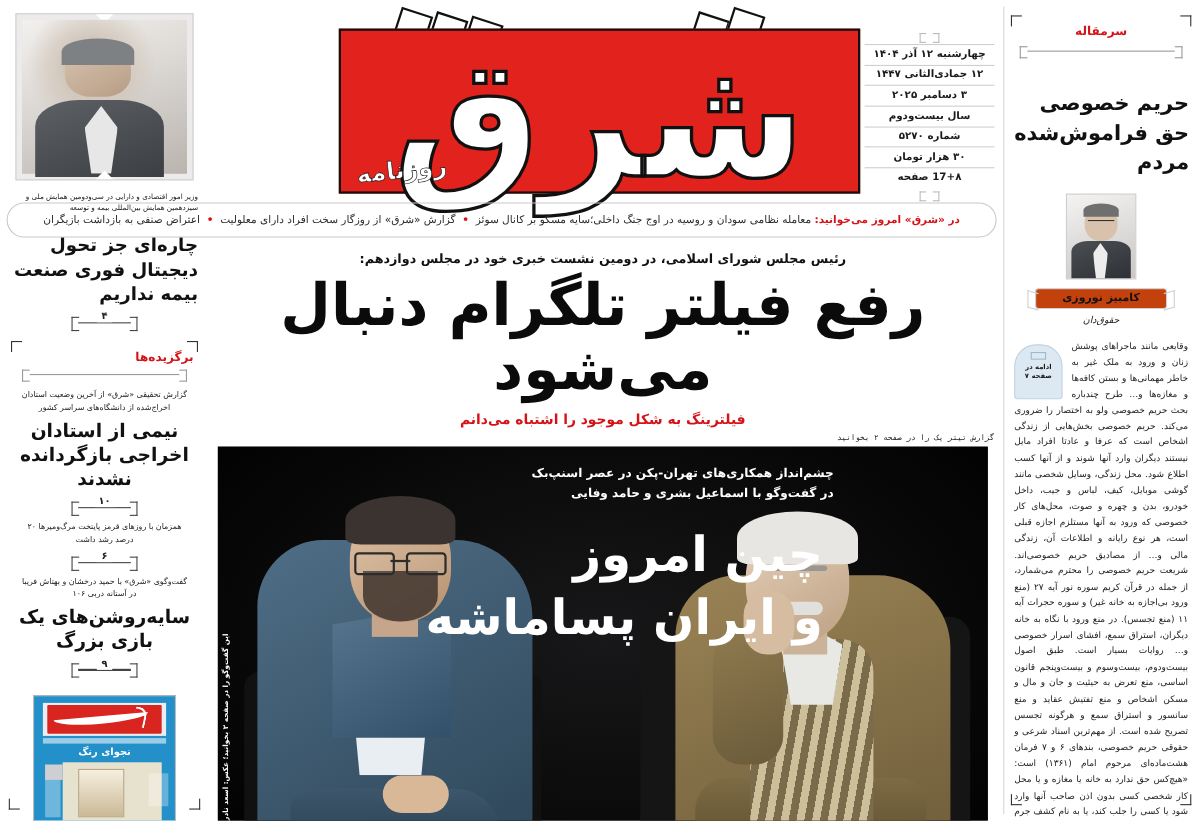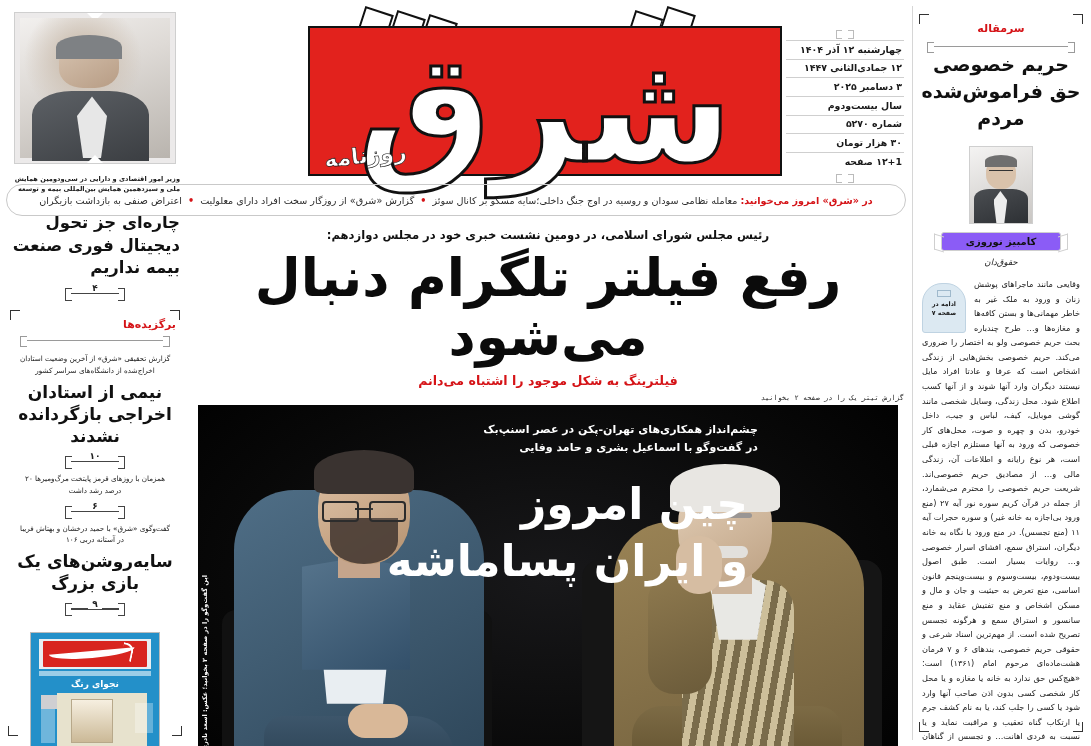--- a/index.html
+++ b/index.html
@@ -39,21 +39,21 @@
   .ad-top .head{position:absolute;left:26%;top:16%;width:40%;height:34%;border-radius:46% 46% 40% 40%;
       background:linear-gradient(150deg,#d8c5b2,#b79c84);}
   .ad-top .hair{position:absolute;left:24%;top:12%;width:44%;height:17%;border-radius:50% 50% 0 0;background:#7e8184;}
   .ad-top .body{position:absolute;left:8%;top:52%;width:78%;height:50%;border-radius:34% 34% 0 0;background:linear-gradient(160deg,#5d6166,#3b3e42);}
   .ad-top .shirt{position:absolute;left:38%;top:56%;width:20%;height:44%;background:#e7e7e7;clip-path:polygon(50% 0,100% 32%,80% 100%,20% 100%,0 32%);}
   .notch-top{position:absolute;left:50%;top:-1px;transform:translateX(-50%);width:18px;height:9px;background:#fff;
       clip-path:polygon(0 0,100% 0,50% 100%);}
   .notch-bot{position:absolute;left:50%;bottom:-1px;transform:translateX(-50%);width:18px;height:9px;background:#fff;
       clip-path:polygon(50% 0,100% 100%,0 100%);}
 
-  .ad-kicker{font-size:6.6px;line-height:1.55;font-weight:bold;text-align:right;margin:10px 6px 4px 2px;color:#1a1a1a;}
+  .ad-kicker{font-size:6.6px;line-height:1.55;font-weight:normal;text-align:right;margin:10px 6px 4px 2px;color:#1a1a1a;}
   .ad-title{font-size:16.5px;line-height:1.34;font-weight:bold;text-align:right;margin:18px 6px 0 2px;color:#111;letter-spacing:-.2px;}
 
   .briefbox{position:relative;margin:10px 6px 0 6px;padding:8px 4px 6px;}
   .brief-label{font-size:11px;font-weight:bold;color:#d51317;text-align:right;letter-spacing:1.4px;margin-bottom:4px;}
   .brief-rule{position:relative;height:10px;margin:0 6px 8px;}
   .brief-rule .ln{position:absolute;left:7px;right:7px;top:5px;height:1px;background:#9a9a9a;}
   .brief-rule .cap{position:absolute;top:1px;width:6px;height:9px;border:1px solid #9a9a9a;}
   .brief-rule .cap.l{left:0;border-right:none;}
   .brief-rule .cap.r{right:0;border-left:none;}
 
@@ -87,21 +87,21 @@
       -webkit-text-stroke:3px #111;letter-spacing:-6px;}
   .logo-rooz{position:absolute;left:14px;bottom:6px;color:#fff;font-size:22px;font-weight:bold;
       -webkit-text-stroke:.6px #111;transform:rotate(-6deg);}
 
   
   .datebox{position:absolute;left:786px;top:30px;width:118px;}
   .datebox .tick{height:7px;position:relative;margin:0 auto 3px;width:18px;}
   .datebox .tick::before,.datebox .tick::after{content:"";position:absolute;top:0;width:5px;height:7px;border:1px solid #bbb;}
   .datebox .tick::before{left:0;border-right:none;}
   .datebox .tick::after{right:0;border-left:none;}
-  .dline{border-top:1px solid #cfcfcf;padding:2.5px 2px;font-size:9.4px;font-weight:bold;color:#1a1a1a;line-height:1.35;}
+  .dline{border-top:1px solid #cfcfcf;padding:2.5px 2px;text-align:center;font-size:9.4px;font-weight:bold;color:#1a1a1a;line-height:1.35;}
   .dline:last-of-type{border-bottom:1px solid #cfcfcf;}
 
   
   .ticker{position:absolute;left:6px;top:184px;width:898px;height:30px;border:1px solid #c9c9c9;border-radius:16px;
       display:flex;align-items:center;justify-content:center;}
   .ticker .inner{font-size:9.6px;color:#2a2a2a;white-space:nowrap;}
   .ticker .lead{color:#d51317;font-weight:bold;}
   .ticker .sep{color:#d51317;font-weight:bold;padding:0 3px;}
 
   
@@ -145,30 +145,30 @@
   .m2-leg{position:absolute;right:56px;bottom:0;width:210px;height:84px;background:linear-gradient(180deg,#7d6b45,#574827);border-radius:30px 24px 0 0;}
 
   .ov-kicker{position:absolute;right:140px;top:16px;width:400px;text-align:right;color:#fff;font-size:11px;line-height:1.7;font-weight:bold;}
   .ov-title{position:absolute;right:150px;top:70px;width:380px;text-align:right;color:#fff;font-size:44px;line-height:1.3;font-weight:bold;letter-spacing:-1px;}
   .ph-vcap{position:absolute;left:3px;top:170px;color:#fff;font-size:6.6px;font-weight:bold;
       writing-mode:vertical-rl;transform:rotate(180deg);letter-spacing:.4px;}
 
   
   .rightcol{position:absolute;left:912px;top:6px;width:176px;height:734px;border-left:1px solid #d6d6d6;}
   .ed-label{font-size:11px;font-weight:bold;color:#d51317;text-align:center;letter-spacing:2.2px;margin-top:16px;}
-  .ed-title{font-size:19px;line-height:1.42;font-weight:bold;text-align:center;color:#111;margin:0 8px 0;}
+  .ed-title{font-size:19px;line-height:1.42;font-weight:bold;text-align:right;color:#111;margin:30px 8px 0;}
   .ed-photo{position:relative;width:62px;height:76px;margin:14px auto 0;border:1px solid #cfcfcf;background:#efeeee;overflow:hidden;}
   .ed-photo .bg{position:absolute;inset:0;background:linear-gradient(160deg,#f4f3f2,#c9c6c3);}
   .ed-photo .hd{position:absolute;left:26%;top:14%;width:48%;height:42%;border-radius:45%;background:#d9c2ab;}
   .ed-photo .hr{position:absolute;left:24%;top:10%;width:52%;height:16%;border-radius:50% 50% 0 0;background:#6f6f6f;}
   .ed-photo .gl{position:absolute;left:30%;top:30%;width:40%;height:8%;border-top:1.6px solid #333;}
   .ed-photo .bd{position:absolute;left:6%;top:56%;width:88%;height:46%;border-radius:28% 28% 0 0;background:linear-gradient(160deg,#4b4e52,#2d3034);}
   .ed-photo .sh{position:absolute;left:38%;top:58%;width:22%;height:44%;background:#ededed;clip-path:polygon(50% 0,100% 28%,78% 100%,22% 100%,0 28%);}
   .ed-namebox{position:relative;width:120px;margin:8px auto 0;text-align:center;}
-  .ed-namebox .plate{border:1px solid #cfcfcf;border-radius:3px;padding:3px 0;font-size:10px;font-weight:bold;color:#111;background:#8b5cf6;}
+  .ed-namebox .plate{border:1px solid #cfcfcf;border-radius:3px;padding:3px 0;font-size:10px;font-weight:bold;color:#111;background:#c2410c;}
   .ed-namebox .wingL,.ed-namebox .wingR{position:absolute;top:3px;width:9px;height:14px;border:1px solid #cfcfcf;}
   .ed-namebox .wingL{left:-7px;border-right:none;transform:skewY(16deg);}
   .ed-namebox .wingR{right:-7px;border-left:none;transform:skewY(-16deg);}
   .ed-role{font-size:8.6px;text-align:center;color:#222;margin-top:6px;font-style:italic;}
   .ed-body{font-size:8.2px;line-height:1.78;text-align:justify;color:#1a1a1a;margin:10px 9px 0;}
   .ed-jump{position:relative;width:42px;height:48px;margin:6px 8px 0 0;float:left;background:#dce9f2;
       border:1px solid #bfd3e2;border-radius:20px 20px 3px 3px;}
   .ed-jump .cap{position:absolute;left:0;right:0;top:16px;text-align:center;font-size:6.2px;font-weight:bold;color:#1a1a1a;line-height:1.45;}
   .ed-jump .knob{position:absolute;left:50%;top:6px;transform:translateX(-50%);width:12px;height:5px;border:1px solid #9fb9cc;}
 </style>
@@ -276,21 +276,21 @@
   </div>
 
   <div class="datebox rtl">
     <div class="tick"></div>
     <div class="dline">چهارشنبه ۱۲ آذر ۱۴۰۴</div>
     <div class="dline">۱۲ جمادی‌الثانی ۱۴۴۷</div>
     <div class="dline">۳ دسامبر ۲۰۲۵</div>
     <div class="dline">سال بیست‌ودوم</div>
     <div class="dline">شماره ۵۲۷۰</div>
     <div class="dline">۳۰ هزار تومان</div>
-    <div class="dline">۱۲+1 صفحه</div>
+    <div class="dline">17+۸ صفحه</div>
     <div class="tick" style="margin-top:3px;"></div>
   </div>
 
   <div class="ticker rtl">
     <div class="inner">
       <span class="lead">در «شرق» امروز می‌خوانید:</span>
       <span>معامله نظامی سودان و روسیه در اوج جنگ داخلی؛سایه مسکو بر کانال سوئز</span>
       <span class="sep">•</span>
       <span>گزارش «شرق» از روزگار سخت افراد دارای معلولیت</span>
       <span class="sep">•</span>

